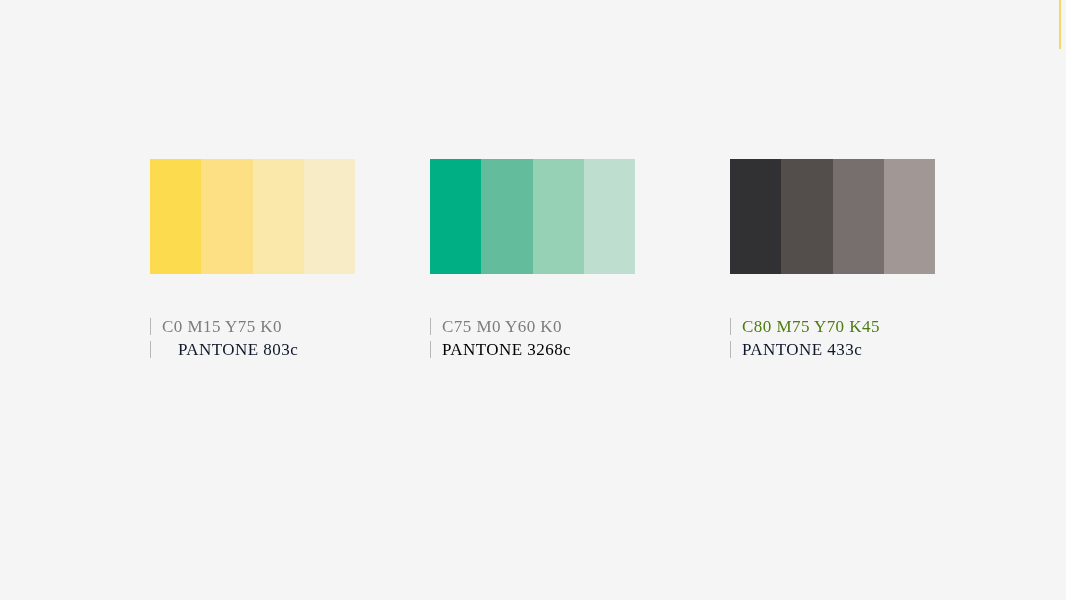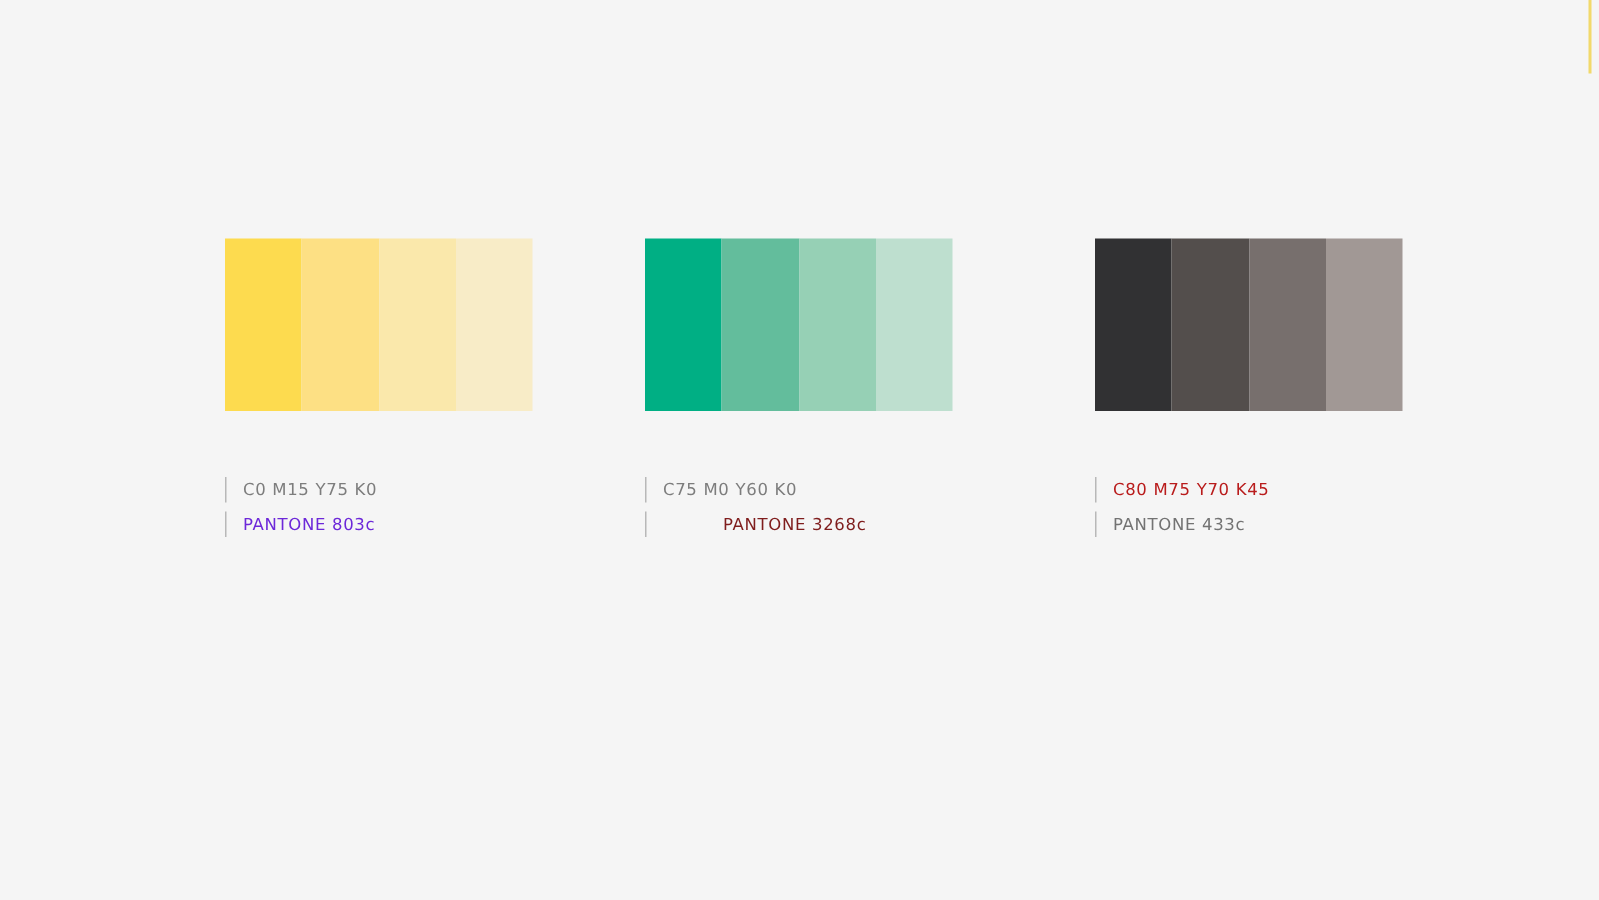--- a/index.html
+++ b/index.html
@@ -62,25 +62,26 @@
     height: 23px;
   }
   .spec-tick {
     width: 1px;
     height: 17px;
     background: #b8b8b8;
     margin-right: 11px;
     flex: none;
   }
   .spec-text {
-    font-size: 11px;
+    font-size: 17px;
     color: #7d7d7d;
     letter-spacing: 0.45px;
     white-space: nowrap;
     line-height: 17px;
+    font-family: Liberation Serif, serif;
   }
 </style>
 </head>
 <body style="background: rgb(245, 245, 245);">
 
 <div id="accent-rule" style="background: rgb(242, 217, 107);"></div>
 
 <div id="palette-board">
 
   <div class="palette-group" data-group-index="0">
@@ -90,56 +91,56 @@
       <div class="swatch" style="background-color: rgb(250, 232, 171);"></div>
       <div class="swatch" style="background-color: rgb(248, 236, 199);"></div>
     </div>
     <div class="spec-list">
       <div class="spec-line">
         <span class="spec-tick" style="background: rgb(184, 184, 184);"></span>
         <span class="spec-text" style="color: rgb(125, 125, 125);">C0 M15 Y75 K0</span>
       </div>
       <div class="spec-line">
         <span class="spec-tick" style="background: rgb(184, 184, 184);"></span>
-        <span class="spec-text" style="color: #6d28d9;">PANTONE 803c</span>
+        <span class="spec-text" style="color: #0f172a; margin-left: 16px;">PANTONE 803c</span>
       </div>
     </div>
   </div>
 
   <div class="palette-group" data-group-index="1">
     <div class="swatch-strip">
       <div class="swatch" style="background-color: rgb(0, 175, 132);"></div>
       <div class="swatch" style="background-color: rgb(99, 189, 156);"></div>
       <div class="swatch" style="background-color: rgb(150, 208, 181);"></div>
       <div class="swatch" style="background-color: rgb(190, 223, 207);"></div>
     </div>
     <div class="spec-list">
       <div class="spec-line">
         <span class="spec-tick" style="background: rgb(184, 184, 184);"></span>
         <span class="spec-text" style="color: rgb(125, 125, 125);">C75 M0 Y60 K0</span>
       </div>
       <div class="spec-line">
         <span class="spec-tick" style="background: rgb(184, 184, 184);"></span>
-        <span class="spec-text" style="color: #7f1d1d; margin-left: 40px;">PANTONE 3268c</span>
+        <span class="spec-text" style="color: #000000;">PANTONE 3268c</span>
       </div>
     </div>
   </div>
 
   <div class="palette-group" data-group-index="2">
     <div class="swatch-strip">
       <div class="swatch" style="background-color: rgb(49, 49, 51);"></div>
       <div class="swatch" style="background-color: rgb(83, 78, 76);"></div>
       <div class="swatch" style="background-color: rgb(119, 111, 109);"></div>
       <div class="swatch" style="background-color: rgb(161, 152, 149);"></div>
     </div>
     <div class="spec-list">
       <div class="spec-line">
         <span class="spec-tick" style="background: rgb(184, 184, 184);"></span>
-        <span class="spec-text" style="color: #b91c1c;">C80 M75 Y70 K45</span>
+        <span class="spec-text" style="color: #4d7c0f;">C80 M75 Y70 K45</span>
       </div>
       <div class="spec-line">
         <span class="spec-tick" style="background: rgb(184, 184, 184);"></span>
-        <span class="spec-text" style="color: #737373;">PANTONE 433c</span>
+        <span class="spec-text" style="color: #0f172a;">PANTONE 433c</span>
       </div>
     </div>
   </div>
 
 </div>
 
 </body></html>

